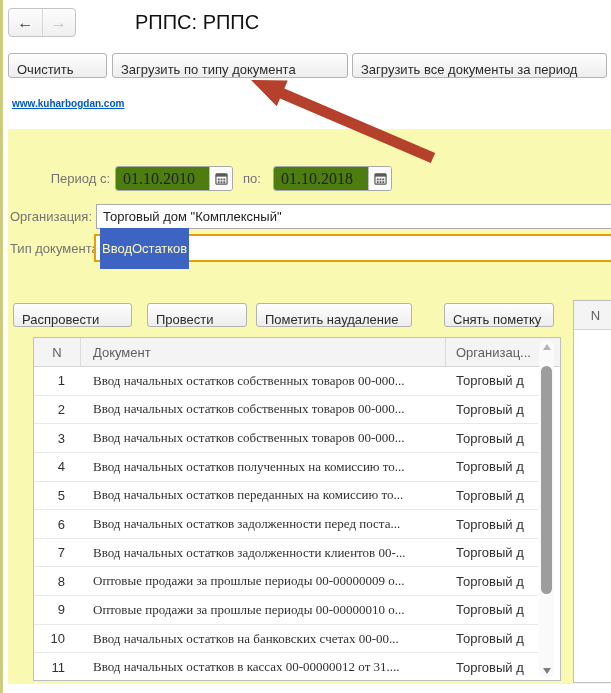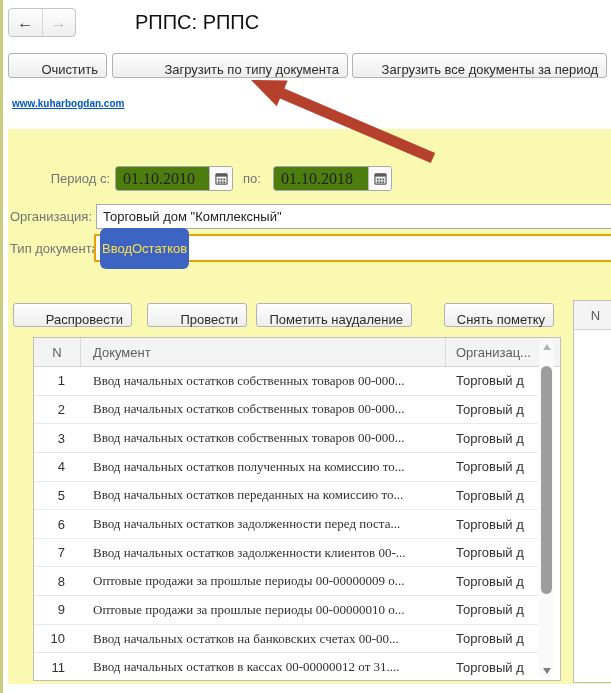--- a/index.html
+++ b/index.html
@@ -25,42 +25,42 @@
     border:1px solid #c3c3c3;border-radius:4px;background:linear-gradient(#fdfdfd,#efefef);overflow:hidden;
   }
   .nav-btn{flex:1;display:flex;align-items:center;justify-content:center;font-size:16px;font-weight:bold;cursor:pointer;background:transparent;border:none;}
   .nav-btn.back{color:#3a3a3a;border-right:1px solid #d7d7d7;}
   .nav-btn.fwd{color:#c0c0c0;}
   .page-title{position:absolute;left:135px;top:11px;font-size:20px;color:#111;}
   
   .btn{
     position:absolute;height:25px;border:1px solid var(--btn-border);border-radius:3px;
     background:linear-gradient(#fefefe,#ededed);font-size:13px;color:#2b2b2b;
-    font-family:inherit;text-align:right;cursor:pointer;padding:8px 8px;
+    font-family:inherit;text-align:left;cursor:pointer;padding:8px 8px;
   }
   .btn.small{height:24px;}
   
   .site-link{position:absolute;left:12px;top:98px;font-size:10px;font-weight:bold;color:var(--link-blue);text-decoration:underline;cursor:pointer;}
   
   .panel{position:absolute;left:8px;top:129px;width:603px;height:555px;background:var(--panel-yellow);}
   .f-label{position:absolute;font-size:13px;color:#737373;white-space:nowrap;}
   .date-group{
     position:absolute;height:25px;display:flex;background:#fff;border:1px solid #a9a9a9;border-radius:3px;overflow:hidden;
   }
   .date-input{flex:1;border:none;outline:none;font-family:Liberation Serif, serif;font-size:16px;color:#222;padding:0 0 0 7px;background:#4d7c0f;min-width:0;}
   .cal-btn{width:23px;border:none;border-left:1px solid #bcbcbc;background:#fafafa;display:flex;align-items:center;justify-content:center;cursor:pointer;padding:0;}
   .text-input{
     position:absolute;height:25px;border:1px solid #a9a9a9;background:#fff;
     font-family:inherit;font-size:13px;color:#222;padding:0 6px;outline:none;
   }
   .type-field{
     position:absolute;height:28px;border:2px solid var(--focus-orange);background:#fff;
     display:flex;align-items:center;padding-left:4px;font-size:13px;color:#222;
   }
-  .type-field .sel{background:var(--selection-blue);color:#fde047;padding:13px 2px;border-radius:6px;}
+  .type-field .sel{background:var(--selection-blue);color:#fef9c3;padding:13px 2px;}
   
   .tbl{position:absolute;background:#fff;border:1px solid var(--table-border);}
   .thead{display:flex;background:#f4f4f4;border-bottom:1px solid #d4d4d4;font-size:13px;color:#5e5e5e;}
   .th{display:flex;align-items:center;height:28px;white-space:nowrap;overflow:hidden;}
   .th-n{width:47px;justify-content:center;border-right:1px solid #dadada;}
   .th-doc{width:365px;padding-left:12px;border-right:1px solid #dadada;}
   .th-org{width:92px;padding-left:10px;}
   .tbody{display:flex;flex-direction:column;height:314px;width:504px;}
   .trow{flex:1;display:flex;align-items:center;font-size:13px;color:#303030;border-bottom:1px solid #e9e9e9;cursor:default;}
   .trow:last-child{border-bottom:none;}

